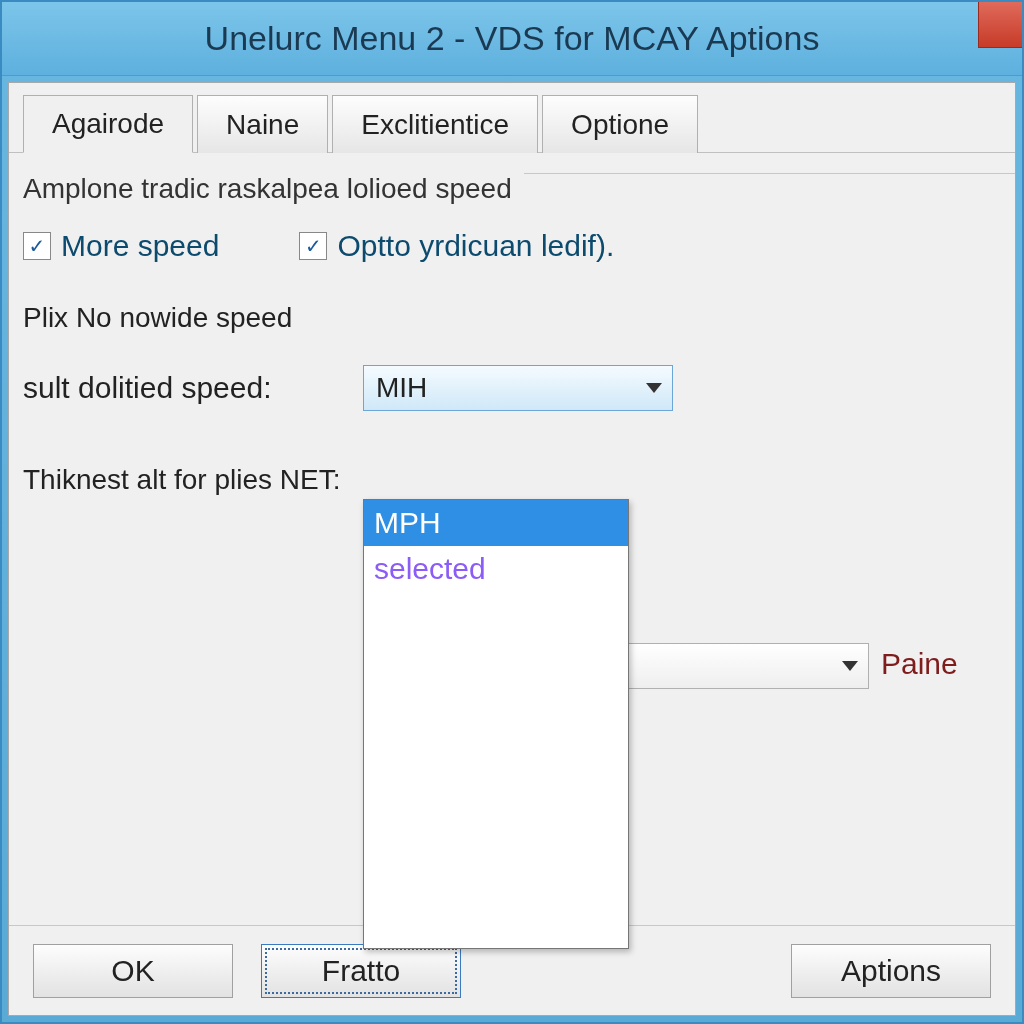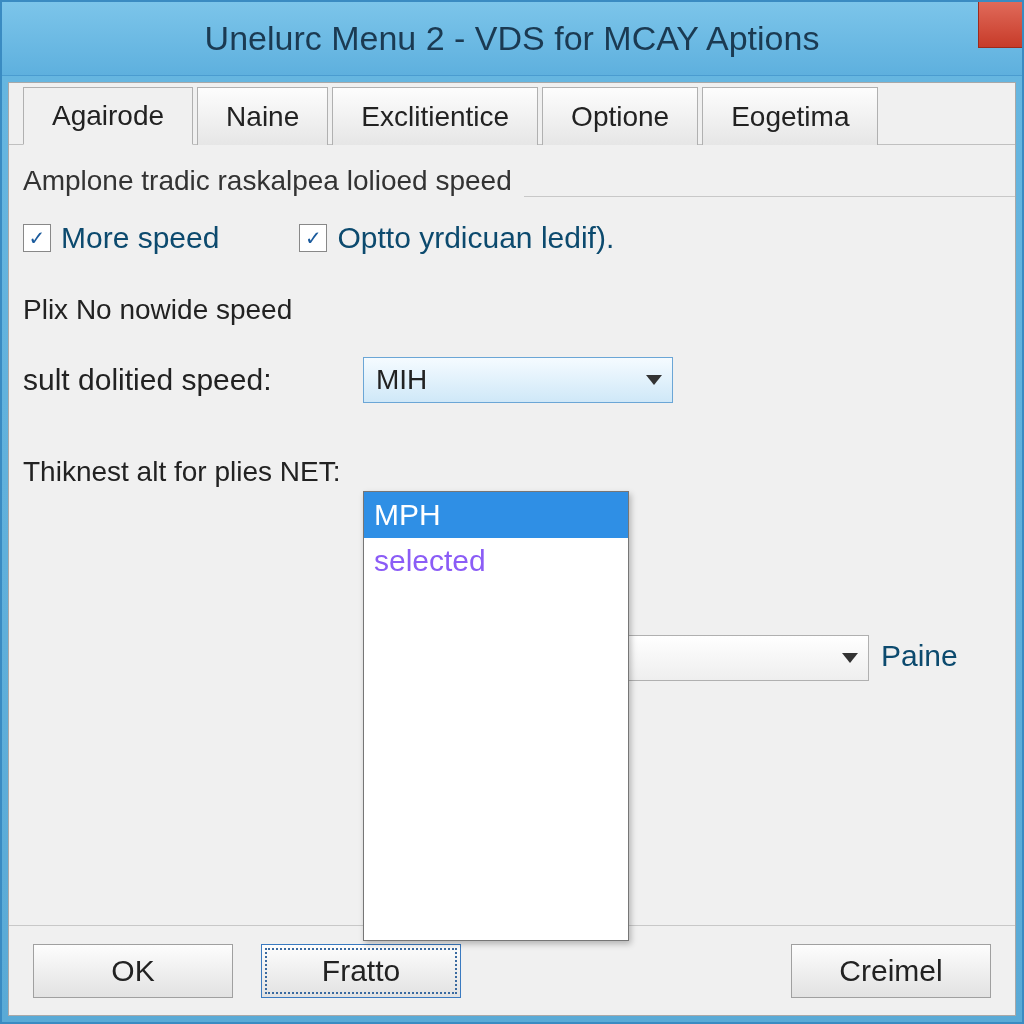--- a/index.html
+++ b/index.html
@@ -35,21 +35,21 @@
     border-bottom: 1px solid #9c2a1c;
   }
 
   
   .client {
     margin: 6px;
     background: #f0f0f0;
     height: 934px;
     border: 1px solid #a8a8a8;
     position: relative;
-    padding-top: 4px;
+    padding-top: 12px;
   }
 
   
   .tabstrip {
     display: flex;
     gap: 0;
     padding-left: 14px;
     border-bottom: 1px solid #c0c0c0;
     height: 58px;
     align-items: flex-end;
@@ -80,21 +80,21 @@
     font-size: 28px;
     color: #222;
     position: relative;
   }
 
   .group-label {
     font-size: 28px;
     color: #333;
     margin-bottom: 18px;
     display: flex;
-    align-items: flex-end;
+    align-items: flex-start;
   }
   .group-label::after {
     content: "";
     flex: 1;
     height: 1px;
     background: #c8c8c8;
     margin-left: 12px;
   }
 
   .row {
@@ -189,21 +189,21 @@
     width: 0; height: 0;
     border-left: 8px solid transparent;
     border-right: 8px solid transparent;
     border-top: 10px solid #333;
   }
   .combo2-label {
     position: absolute;
     left: 872px;
     top: 494px;
     font-size: 30px;
-    color: #0c4a6e;
+    color: #7f1d1d;
   }
 
   
   .dropdown {
     position: absolute;
     left: 354px;
     top: 346px;
     width: 266px;
     height: 450px;
     background: #fff;
@@ -260,21 +260,20 @@
   <div class="close-btn"></div>
 </div>
 
 <div class="client">
 
   <div class="tabstrip">
     <div class="tab active">Agairode</div>
     <div class="tab">Naine</div>
     <div class="tab">Exclitientice</div>
     <div class="tab">Optione</div>
-    <div class="tab">Eogetima</div>
   </div>
 
   <div class="content">
 
     <div class="group-label">
       <span>Amplone tradic raskalpea lolioed speed</span>
     </div>
 
     <div class="row">
       <div class="chk-wrap">
@@ -313,16 +312,16 @@
     <div class="dropdown">
       <div class="dropdown-item highlight">MPH</div>
       <div class="dropdown-item">selected</div>
     </div>
 
   </div>
 
   <div class="buttonbar">
     <div class="btn">OK</div>
     <div class="btn default">Fratto</div>
-    <div class="btn">Creimel</div>
+    <div class="btn">Aptions</div>
   </div>
 
 </div>
 
 </body></html>

